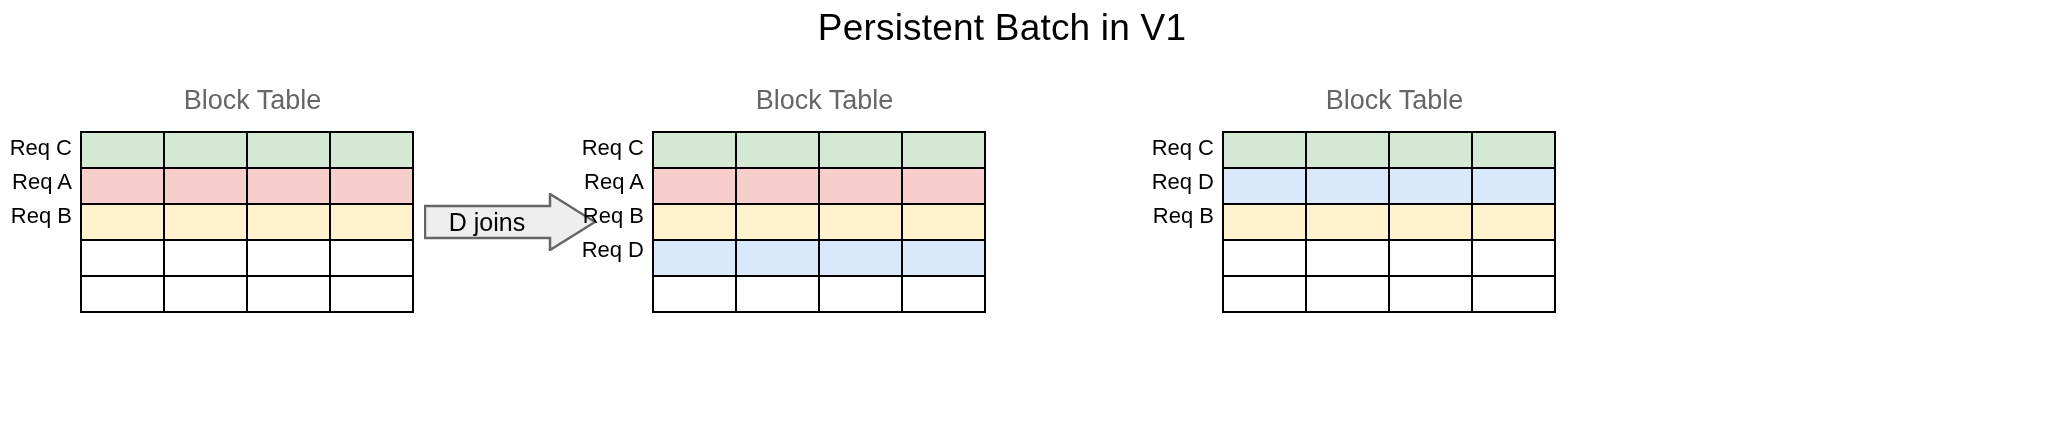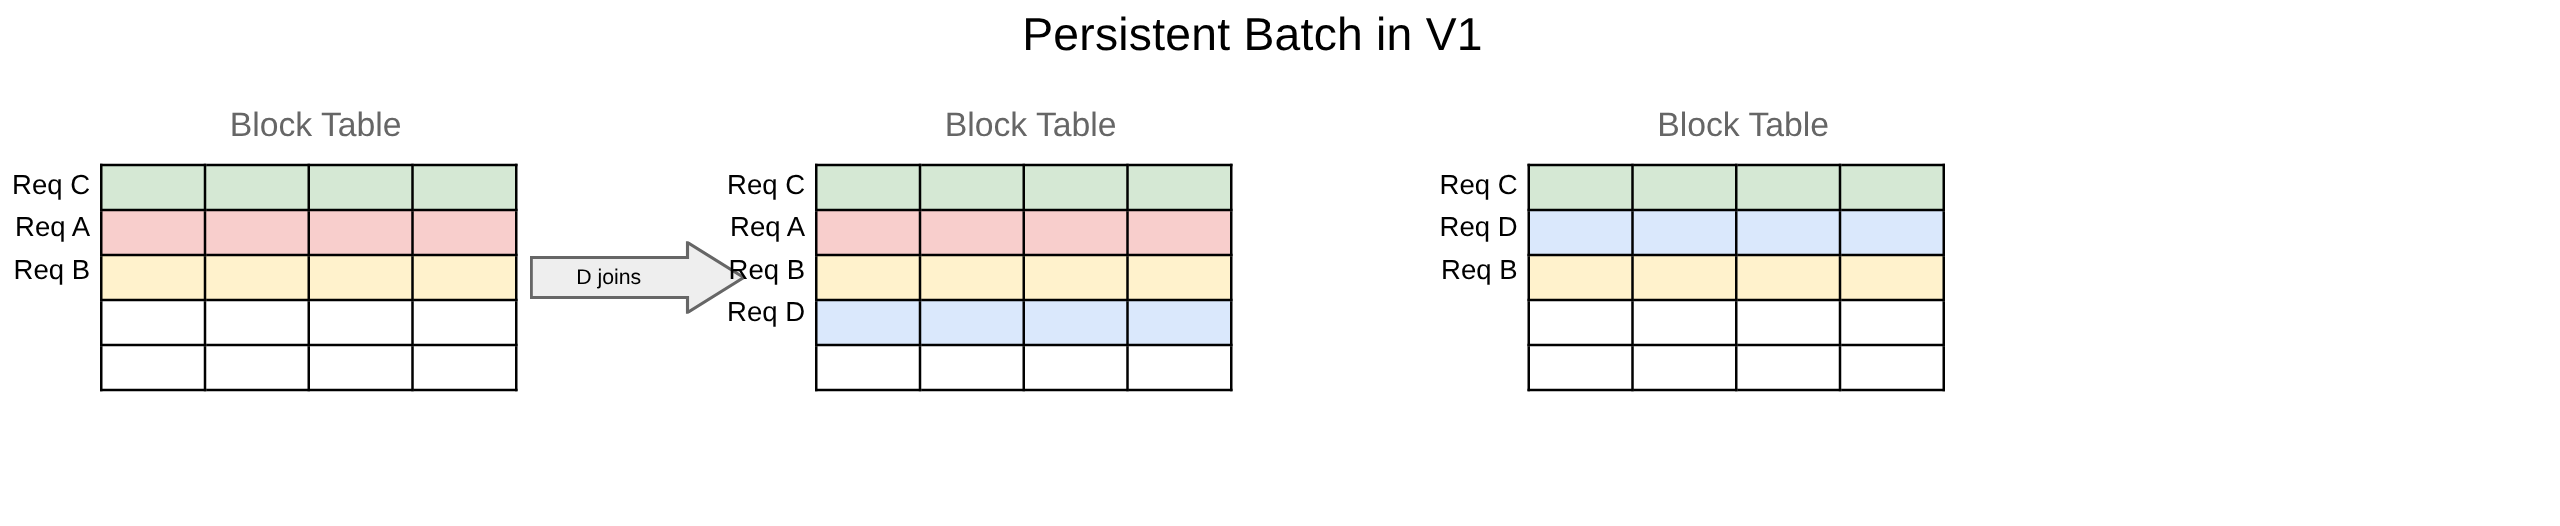--- a/index.html
+++ b/index.html
@@ -123,21 +123,21 @@
   }
   .arrow-label {
     position: absolute;
     top: 0;
     left: 0;
     width: 126px;
     height: 58px;
     display: flex;
     align-items: center;
     justify-content: center;
-    font-size: 17px;
+    font-size: 25px;
     color: #000000;
     white-space: nowrap;
     pointer-events: none;
   }
 
   
   #panel-1 { left: 0px;    width: 420px; }
   #panel-2 { left: 572px;  width: 420px; }
   #panel-3 { left: 1142px; width: 420px; }
 

